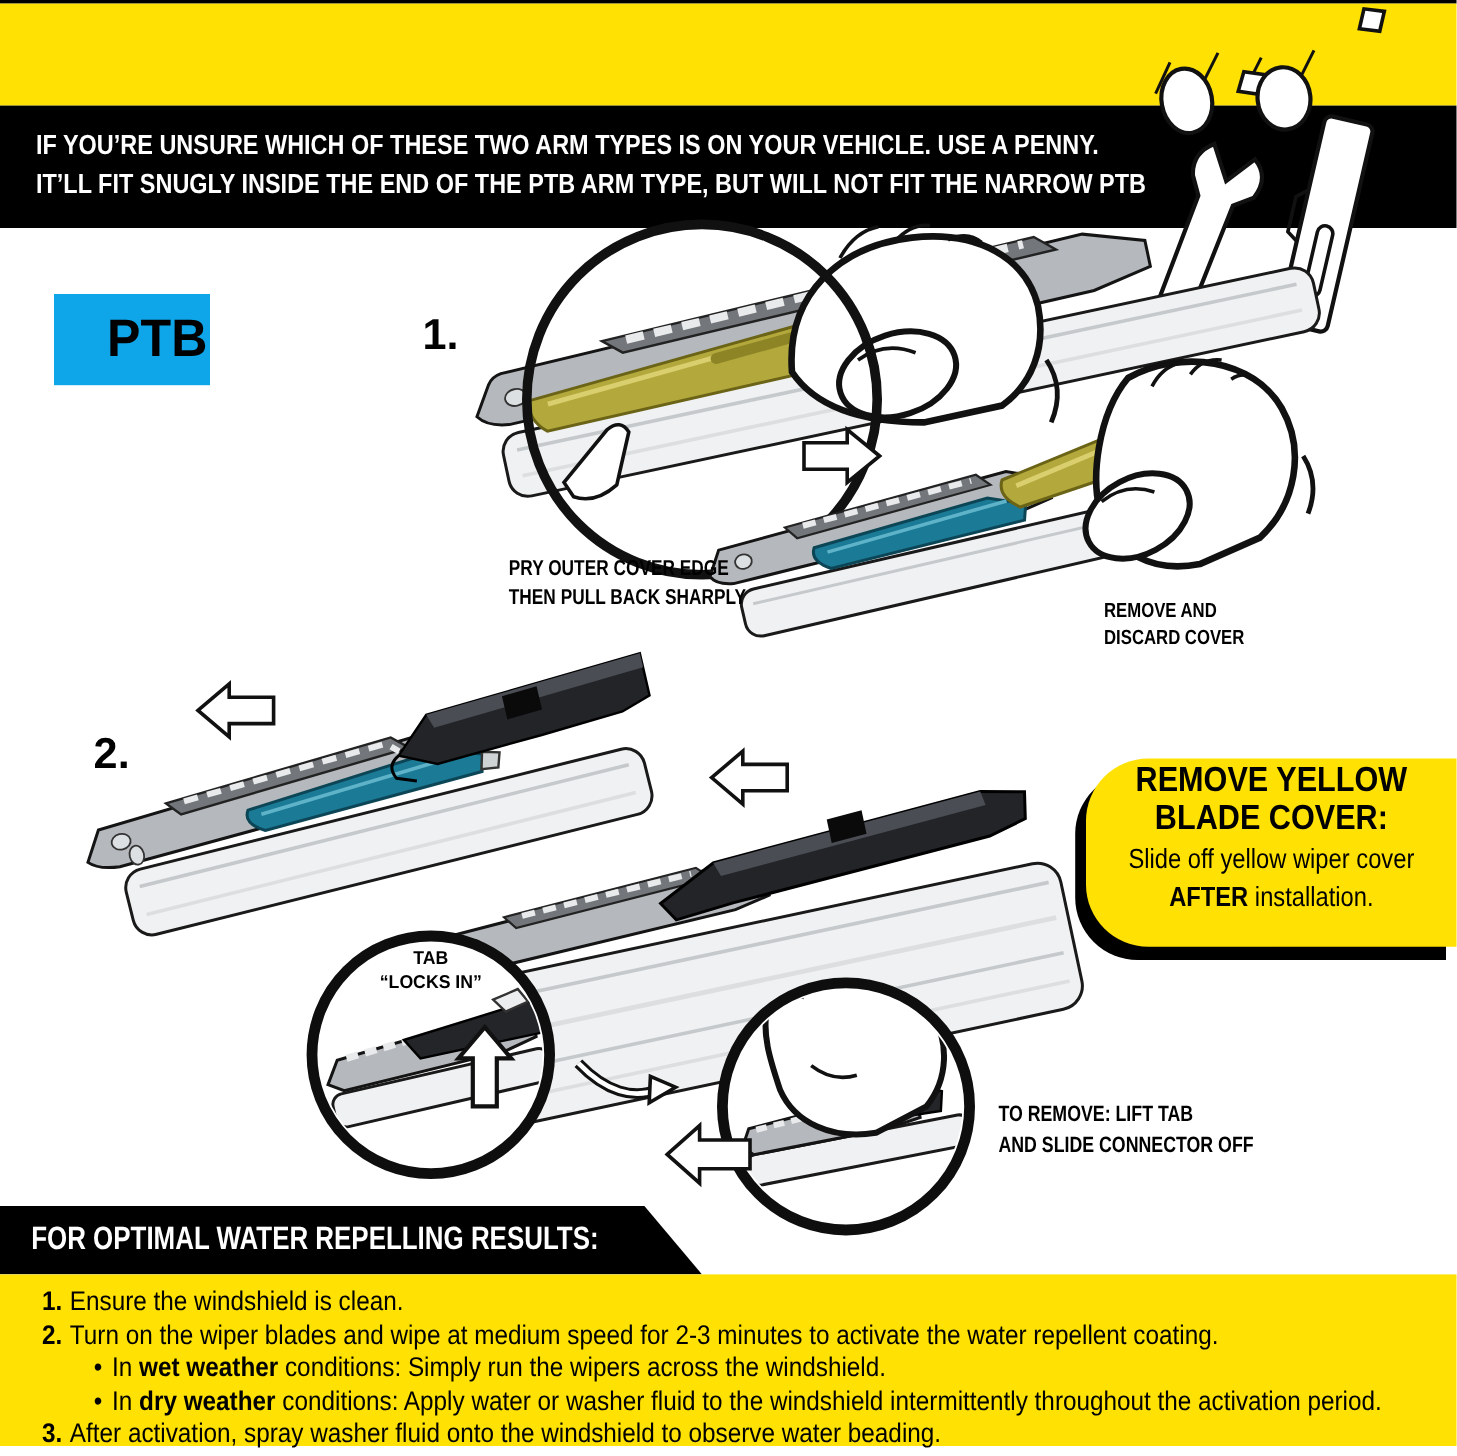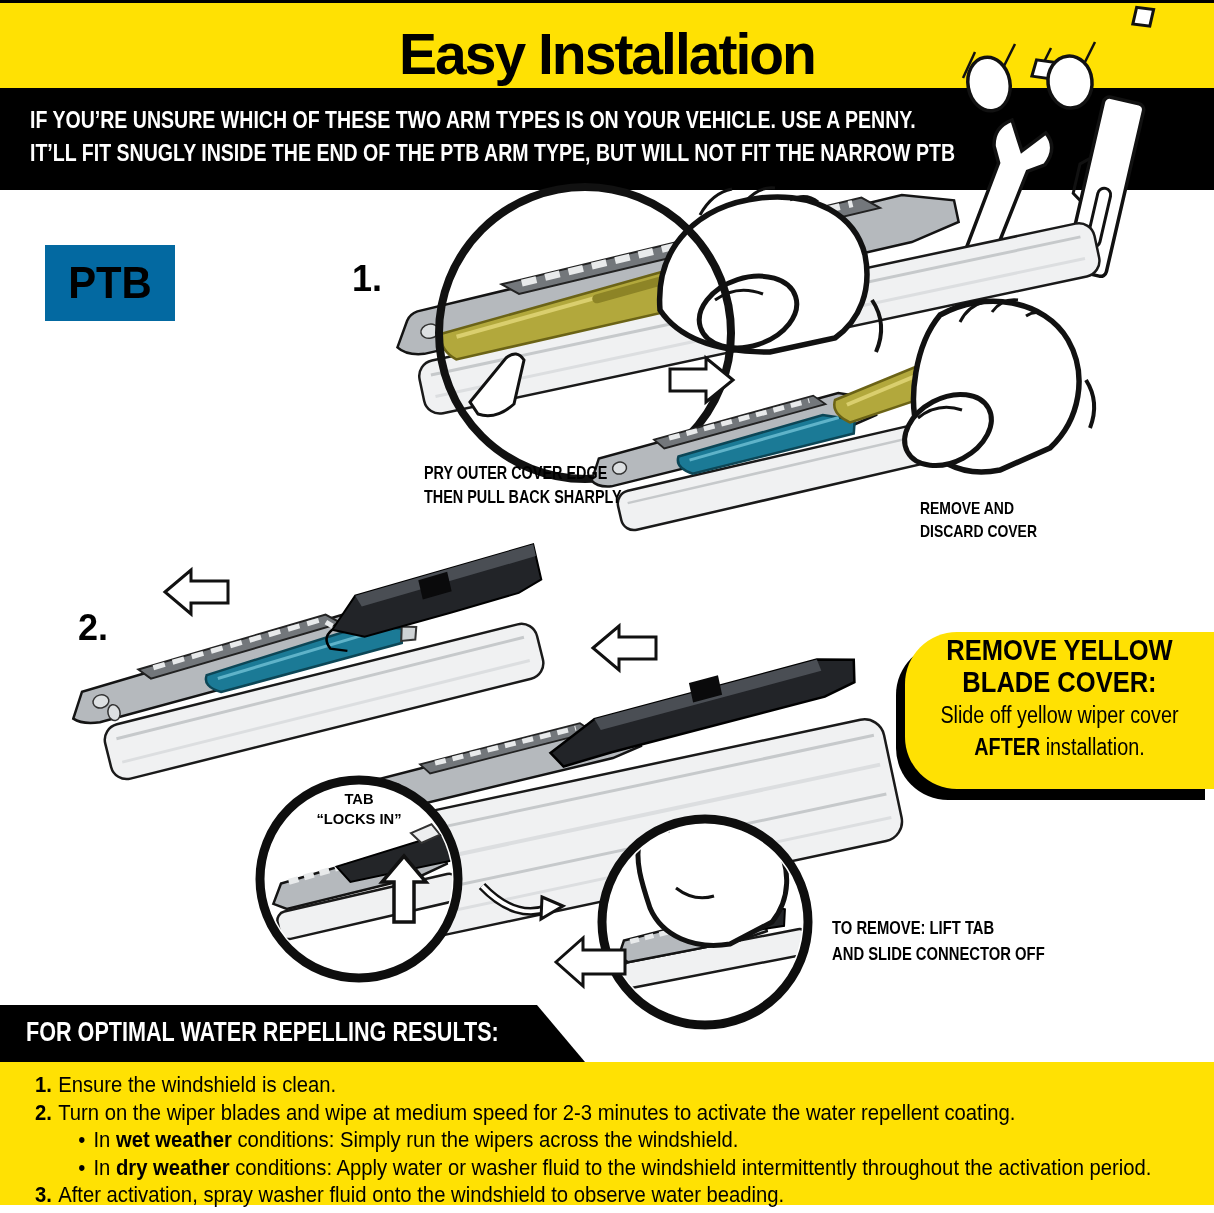--- a/index.html
+++ b/index.html
@@ -6,22 +6,22 @@
   .page{position:relative;width:1214px;height:1213px;background:#fff;overflow:hidden;
         font-family:"Liberation Sans","DejaVu Sans",sans-serif;color:#000;}
   .abs{position:absolute;}
   .band-topline{left:0;top:0;width:100%;height:3px;background:#000;z-index:1;}
   .band-yellow{left:0;top:3px;width:100%;height:85px;background:#FFE103;z-index:1;}
   .band-black{left:0;top:88px;width:100%;height:102px;background:#000;z-index:1;}
   .title{left:0;top:21px;width:100%;text-align:center;font-size:57px;font-weight:bold;
          letter-spacing:-2px;z-index:3;}
   .hdr-note{left:30px;top:104px;color:#fff;font-weight:bold;font-size:23px;line-height:33px;
             transform:scaleX(0.85);transform-origin:0 0;white-space:nowrap;z-index:3;}
-  .ptb-box{left:45px;top:245px;width:130px;height:76px;background:#0369a1;z-index:3;
-           display:flex;align-items:center;justify-content:center;}
+  .ptb-box{left:45px;top:245px;width:130px;height:76px;background:#0ea5e9;z-index:3;
+           display:flex;align-items:center;justify-content:flex-end;}
   .ptb-box span{font-size:44px;font-weight:bold;transform:scaleX(0.95);}
   .stepnum{font-size:36px;font-weight:bold;z-index:12;}
   .note{font-weight:bold;white-space:nowrap;z-index:12;transform-origin:0 0;}
   .pry-note{left:424px;top:461px;font-size:18px;line-height:24px;transform:scaleX(0.8);}
   .discard-note{left:920px;top:497px;font-size:17px;line-height:23px;transform:scaleX(0.82);}
   .remove-note{left:832px;top:915px;font-size:18.5px;line-height:26px;transform:scaleX(0.8);}
   .tab-note{left:283px;top:789px;width:152px;text-align:center;font-size:15.5px;line-height:20px;
             font-weight:bold;z-index:12;transform:scaleX(0.95);}
   .callout{left:905px;top:632px;width:309px;height:157px;background:#FFE103;
            border-radius:52px 0 0 52px;box-shadow:-9px 11px 0 #000;z-index:8;
@@ -41,21 +41,20 @@
   svg.art{position:absolute;left:0;top:0;width:1214px;height:1213px;z-index:6;pointer-events:none;}
 </style>
 </head>
 <body>
 
 <div class="page">
 
   <div class="abs band-topline"></div>
   <div class="abs band-yellow"></div>
   <div class="abs band-black"></div>
-  <div class="abs title">Easy Installation</div>
   <div class="abs hdr-note">
     <div>IF YOU’RE UNSURE WHICH OF THESE TWO ARM TYPES IS ON YOUR VEHICLE. USE A PENNY.</div>
     <div>IT’LL FIT SNUGLY INSIDE THE END OF THE PTB ARM TYPE, BUT WILL NOT FIT THE NARROW PTB</div>
   </div>
 
   <div class="abs ptb-box">
     <span>PTB</span>
   </div>
   <div class="abs stepnum" style="left:352px;top:258px;">1.</div>
   <div class="abs stepnum" style="left:78px;top:607px;">2.</div>

